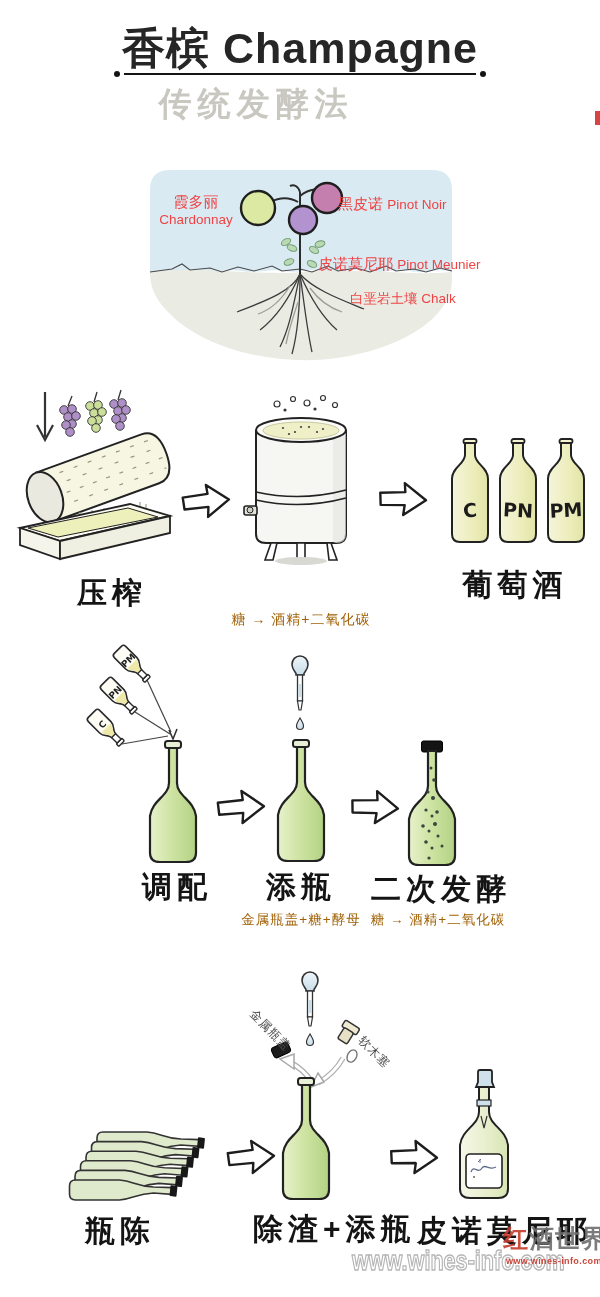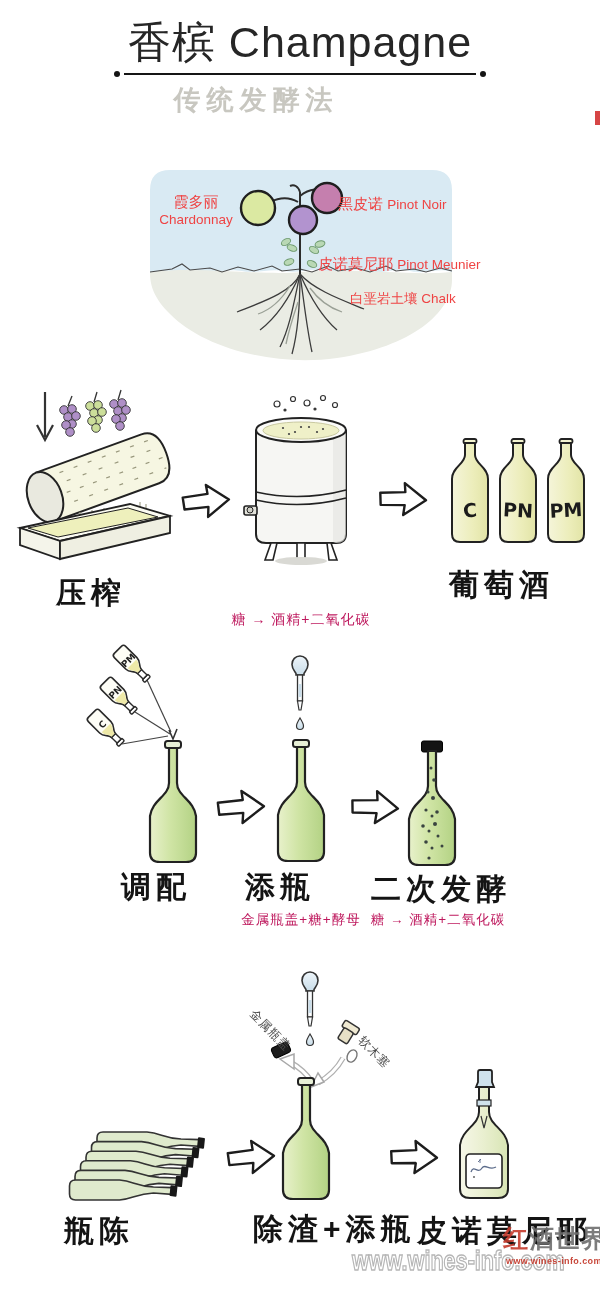--- a/index.html
+++ b/index.html
@@ -1,36 +1,36 @@
 <!DOCTYPE html>
 <html><head>
 <meta charset="utf-8">
 <style>
   html,body{margin:0;padding:0;background:#fff;}
   .page{position:relative;width:600px;height:1297px;background:#fff;overflow:hidden;
         font-family:"Liberation Sans",sans-serif;color:#222;}
   .abs{position:absolute;}
 
   
-  .title{top:14px;left:0;width:600px;text-align:center;font-size:43px;font-weight:400;
+  .title{top:20px;left:0;width:600px;text-align:center;font-size:43px;font-weight:700;
          color:#262626;letter-spacing:1px;white-space:nowrap;}
   .divider{top:73px;left:124px;width:352px;height:2px;background:#151515;}
   .divider .dot{position:absolute;top:-2px;width:6px;height:6px;border-radius:50%;background:#151515;}
   .divider .dot.l{left:-10px;} .divider .dot.r{right:-10px;}
-  .subtitle{top:82px;left:0;width:512px;text-align:center;font-size:27px;font-weight:700;
+  .subtitle{top:82px;left:0;width:512px;text-align:center;font-size:33px;font-weight:700;
             color:#c8c7c0;letter-spacing:6px;}
   .red-tick{top:111px;left:595px;width:5px;height:14px;background:#d64545;}
 
   
   .vlab{font-size:15px;color:#ef4444;line-height:1.25;white-space:nowrap;}
   .vlab .en{font-size:13.5px;}
 
   
-  .step-label{font-weight:700;font-size:30px;color:#141414;letter-spacing:5px;text-align:left;white-space:nowrap;}
-  .note{font-size:14px;color:#be185d;letter-spacing:1px;text-align:center;white-space:nowrap;}
+  .step-label{font-weight:700;font-size:30px;color:#141414;letter-spacing:5px;text-align:center;white-space:nowrap;}
+  .note{font-size:14px;color:#a16207;letter-spacing:1px;text-align:center;white-space:nowrap;}
 
   
   .ann{font-size:12px;color:#4a4a4a;letter-spacing:1px;white-space:nowrap;text-align:center;}
   .rot45{transform:rotate(45deg);}
 
   
   .wm-big{left:352px;top:1246px;width:248px;font-weight:700;font-size:27px;white-space:nowrap;
           color:rgba(255,255,255,.65);-webkit-text-stroke:1.4px #b6b6b6;
           transform:scaleX(.8);transform-origin:left top;z-index:6;}
   .wm-logo{left:503px;top:1222px;font-weight:700;font-size:25px;letter-spacing:1px;

